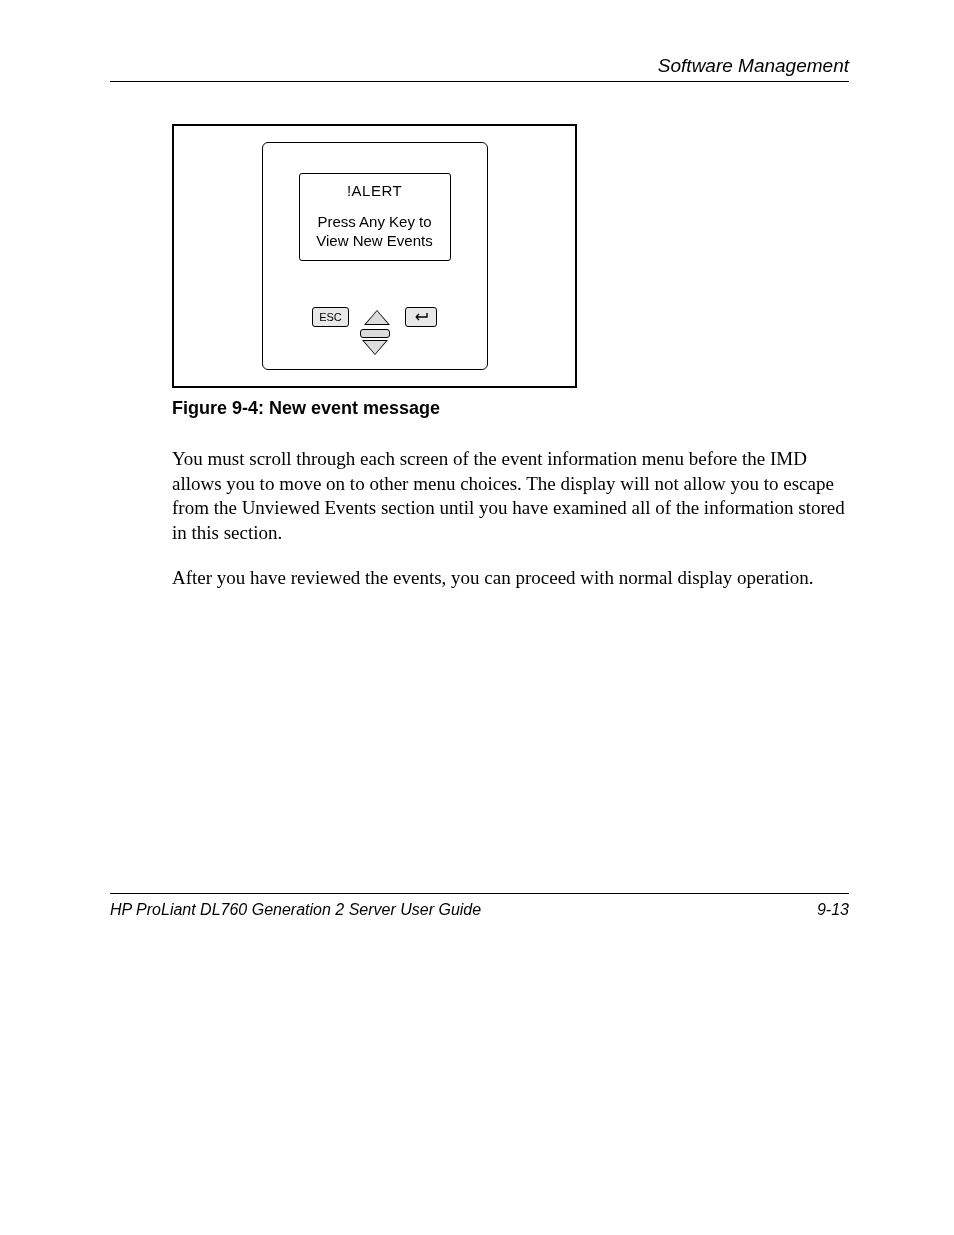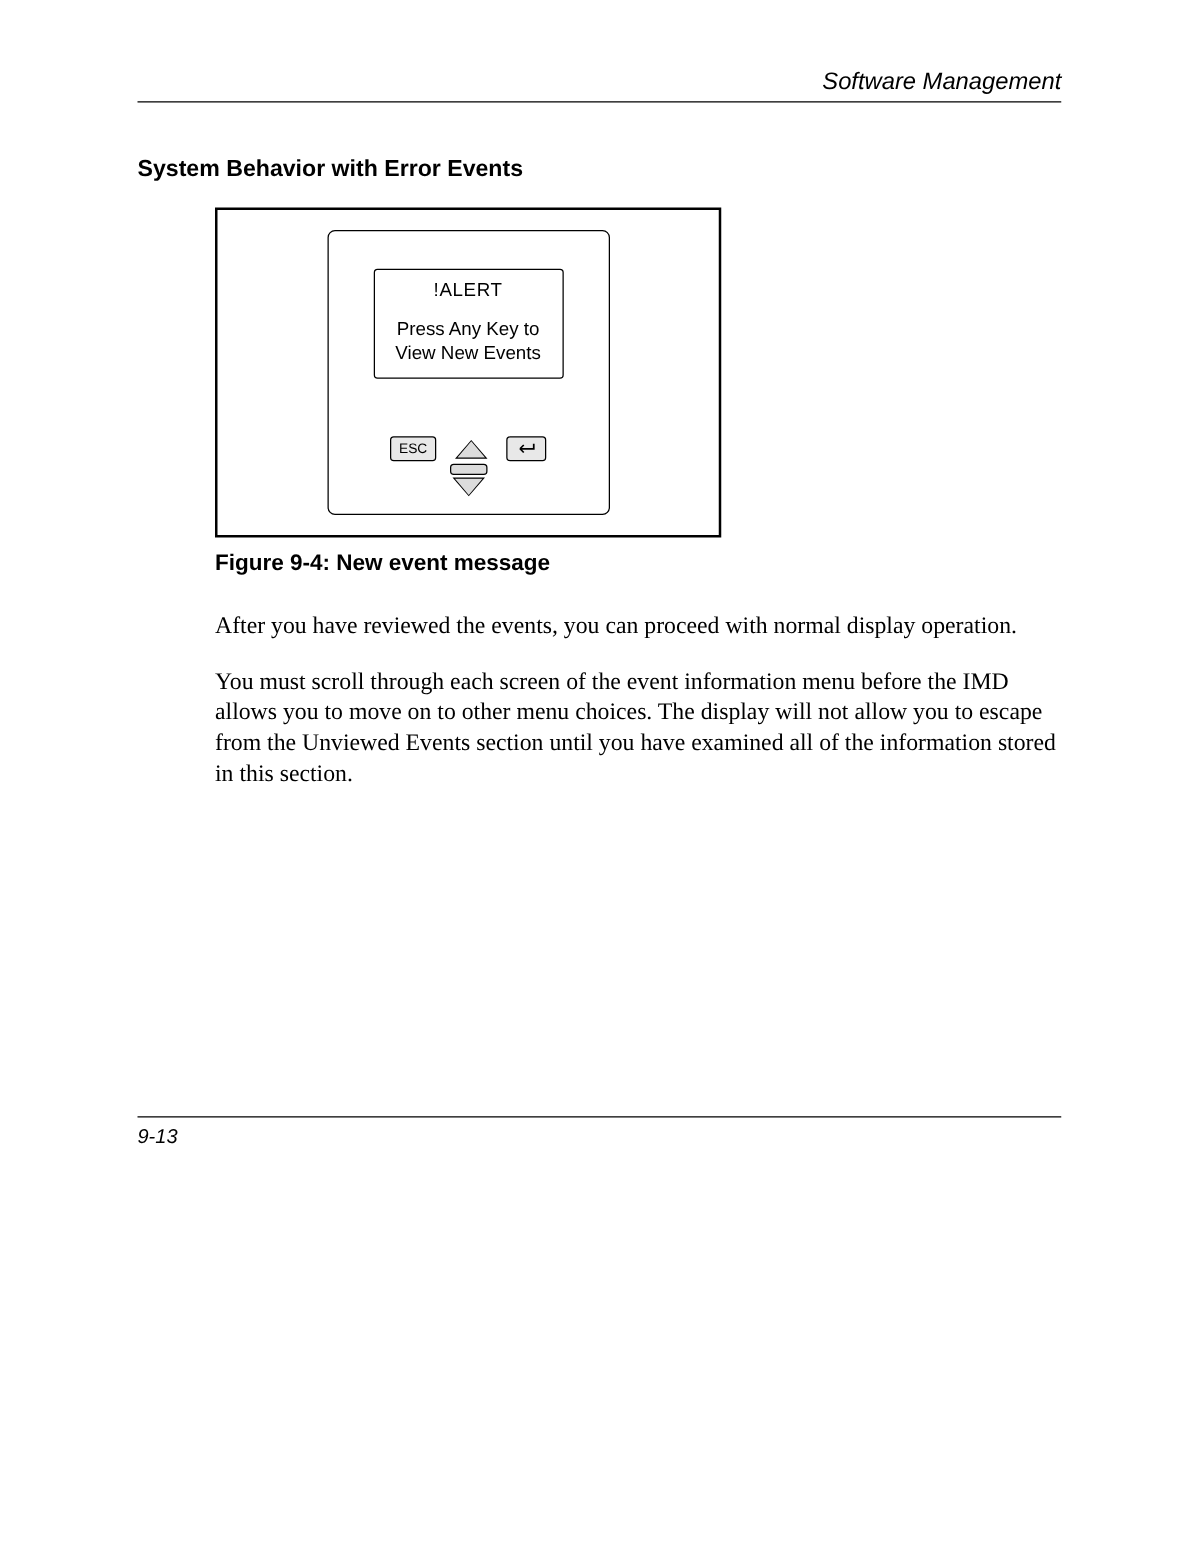--- a/index.html
+++ b/index.html
@@ -142,21 +142,20 @@
   }
 </style>
 </head>
 <body>
 
 <div class="page">
   <div class="header-line">
     <span>Software Management</span>
   </div>
 
-  <div class="section-heading">System Behavior with Error Events</div>
 
 
   <div class="figure-wrap">
     <div class="figure-outer">
       <div class="device">
         <div class="screen">
           <div class="alert">!ALERT</div>
           <div>Press Any Key to</div>
           <div>View New Events</div>
         </div>
@@ -176,23 +175,24 @@
           </div>
           <div class="mid-bar"></div>
           <div class="tri-down-outer"></div>
         </div>
       </div>
     </div>
   </div>
 
   <div class="caption">Figure 9-4:  New event message</div>
 
+  <p class="body-para">You must scroll through each screen of the event information menu before the IMD allows you to move on to other menu choices. The display will not allow you to escape from the Unviewed Events section until you have examined all of the information stored in this section.</p>
+
   <p class="body-para">After you have reviewed the events, you can proceed with normal display operation.</p>
-
-  <p class="body-para">You must scroll through each screen of the event information menu before the IMD allows you to move on to other menu choices. The display will not allow you to escape from the Unviewed Events section until you have examined all of the information stored in this section.</p>
 </div>
 
 <div class="footer">
   <div class="footer-rule-thin"></div>
   <div class="footer-row">
+    <span>HP ProLiant DL760 Generation 2 Server User Guide</span>
     <span class="pg">9-13</span>
   </div>
 </div>
 
 </body></html>

